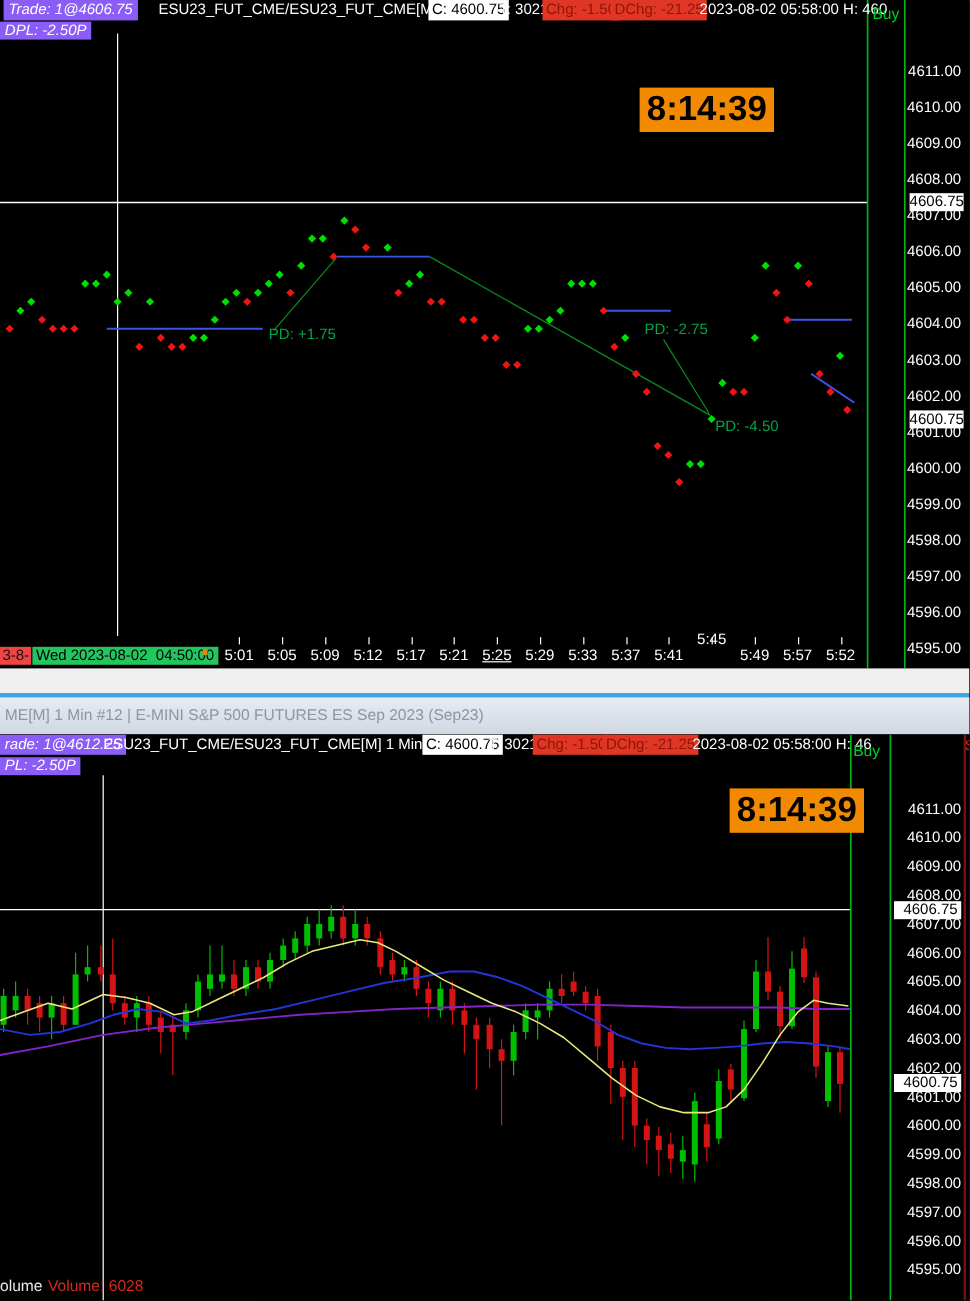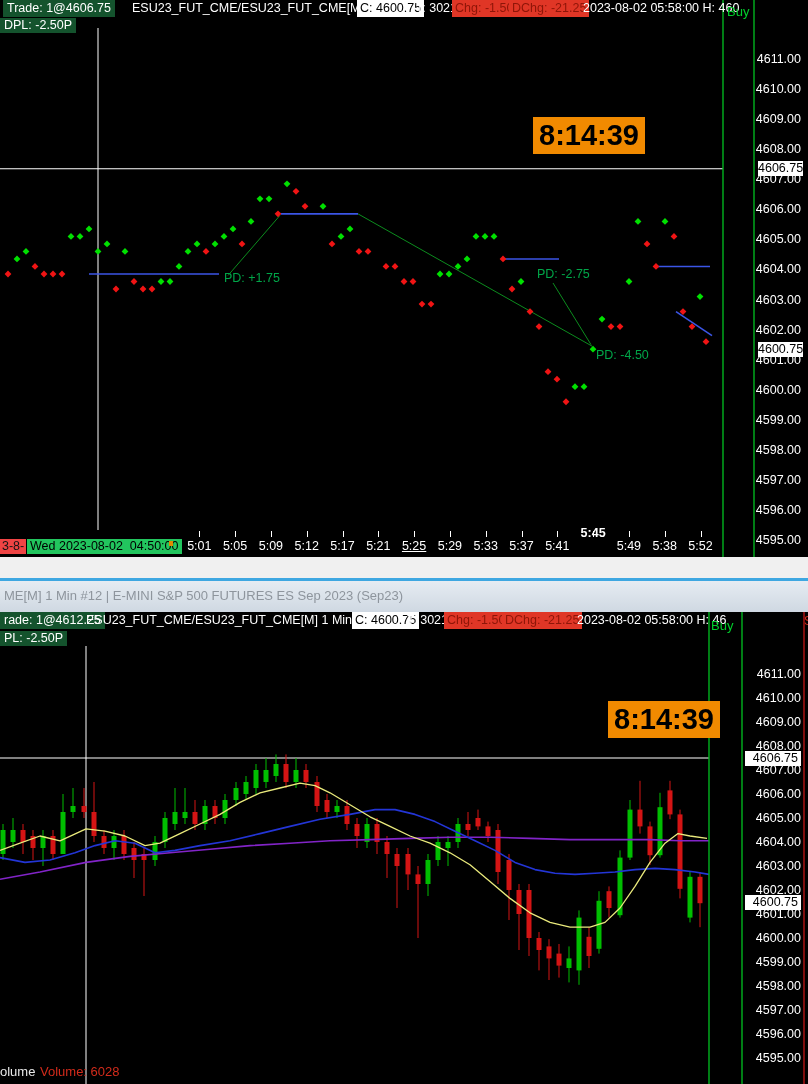--- a/index.html
+++ b/index.html
@@ -1,27 +1,27 @@
 <!DOCTYPE html>
 <html><head>
 <meta charset="utf-8">
 <style>
   html,body{margin:0;padding:0;background:#222;}
   .screen{position:relative;width:808px;height:1084px;background:#000;overflow:hidden;
           font-family:"Liberation Sans",sans-serif;-webkit-font-smoothing:antialiased;}
   .panel{position:absolute;left:0;width:808px;overflow:hidden;background:#000;}
   .hdr{position:absolute;left:0;top:0;width:808px;height:18px;font-size:12.5px;line-height:17px;color:#fff;white-space:nowrap;}
   .hdr span{position:absolute;top:0;height:17px;}
-  .box-gray{background:#14532d;color:#fff;padding:0 4px;}
+  .box-gray{background:#8b5cf6;color:#fff;padding:0 4px;font-style:italic;}
   .box-white{background:#fff;color:#000;padding:0 3px;}
   .box-red{background:#e03626;color:#8e1508;padding:0 3px;}
   .buy{color:#00d02c;font-size:13px;}
   .dpl{position:absolute;font-size:12.5px;line-height:15px;}
   .clock{position:absolute;background:#f18a00;color:#000;font-weight:700;font-size:29px;line-height:37px;
-         text-align:left;letter-spacing:0px;padding:0 6px;margin-top:44px;}
+         text-align:left;letter-spacing:0px;padding:0 6px;}
   .pricelabels{position:absolute;width:52px;margin-top:18px;}
   .plabel{position:absolute;right:0;font-size:12.5px;color:#fff;line-height:16px;}
   .pmarker{position:absolute;background:#fff;color:#000;font-size:12.5px;line-height:15px;text-align:right;padding:0 3px 0 0;}
   .taxis .tlabel{position:absolute;width:40px;text-align:center;font-size:12.5px;color:#fff;}
   .taxis .tick{position:absolute;width:1px;height:6px;background:#fff;}
   .datebox{position:absolute;background:#22c55e;color:#000;font-size:12.5px;line-height:15px;padding:0 3px;white-space:pre;}
   .sessbox{position:absolute;background:#ef4444;color:#151515;font-size:12.5px;line-height:15px;padding:0 2px;}
   .orangetick{position:absolute;background:#e08a00;width:4px;height:5px;}
   .gapstrip{position:absolute;left:0;width:808px;background:#f0f0f0;}
   .bluebar{position:absolute;left:0;width:808px;background:#3ea7e1;}
@@ -194,25 +194,25 @@
         <div class="tlabel" style="left: 394.1px; top: 539px; text-decoration: underline;">5:25</div>
         <div class="tick" style="left: 449.9px; top: 531px;"></div>
         <div class="tlabel" style="left: 429.9px; top: 539px;">5:29</div>
         <div class="tick" style="left: 485.7px; top: 531px;"></div>
         <div class="tlabel" style="left: 465.7px; top: 539px;">5:33</div>
         <div class="tick" style="left: 521.5px; top: 531px;"></div>
         <div class="tlabel" style="left: 501.5px; top: 539px;">5:37</div>
         <div class="tick" style="left: 557.3px; top: 531px;"></div>
         <div class="tlabel" style="left: 537.3px; top: 539px;">5:41</div>
         <div class="tick" style="left: 593.1px; top: 531px;"></div>
-        <div class="tlabel" style="left: 573.1px; top: 526px; font-weight: bold;">5:45</div>
+        <div class="tlabel" style="left: 573.1px; top: 526px;">5:45</div>
         <div class="tick" style="left: 628.9px; top: 531px;"></div>
         <div class="tlabel" style="left: 608.9px; top: 539px;">5:49</div>
         <div class="tick" style="left: 664.7px; top: 531px;"></div>
-        <div class="tlabel" style="left: 644.7px; top: 539px;">5:38</div>
+        <div class="tlabel" style="left: 644.7px; top: 539px;">5:57</div>
         <div class="tick" style="left: 700.5px; top: 531px;"></div>
         <div class="tlabel" style="left: 680.5px; top: 539px;">5:52</div>
       </div>
   </div>
 
   <div class="gapstrip" style="top:557px;height:21px;"></div>
   <div class="bluebar" style="top:578px;height:3px;"></div>
   <div class="titlebar" style="top:581px;height:31px;">
     <span>ME[M]  1 Min  #12 | E-MINI S&amp;P 500 FUTURES ES Sep 2023 (Sep23)</span>
   </div>

